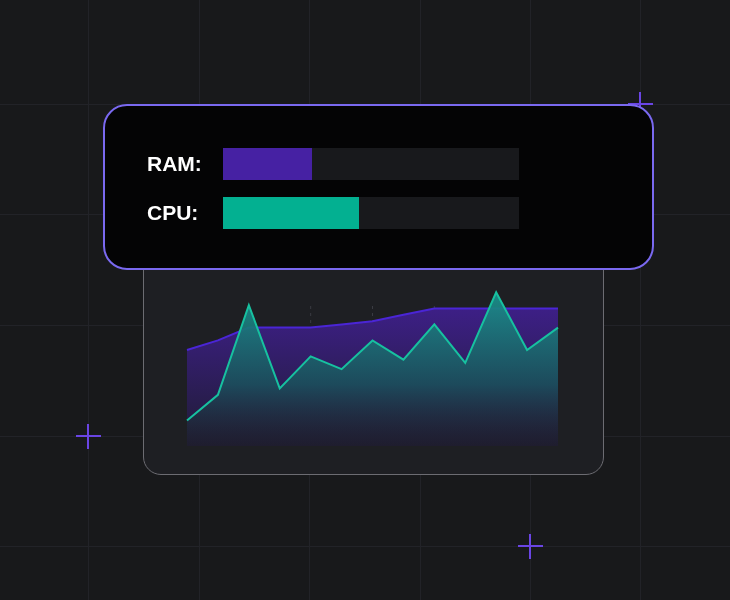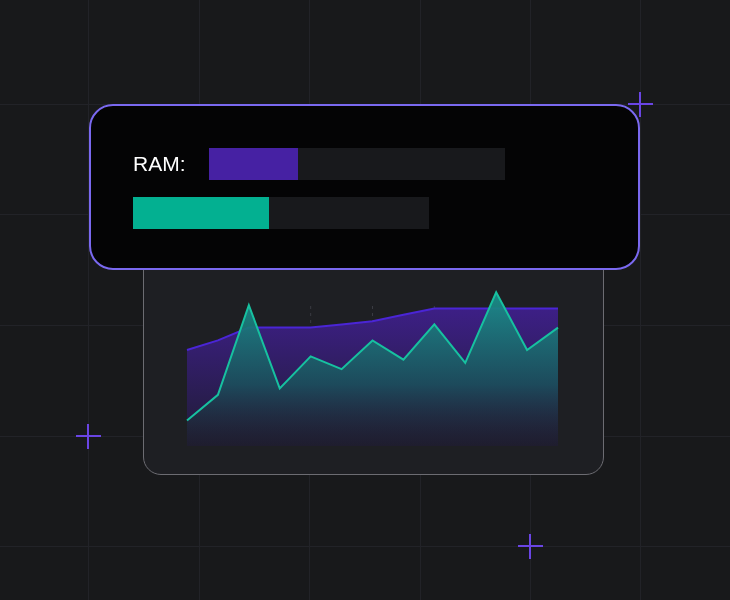--- a/index.html
+++ b/index.html
@@ -6,21 +6,21 @@
   body{width:730px;height:600px;background:#18191b;position:relative;overflow:hidden;font-family:"Liberation Sans",sans-serif;}
   .grid{position:absolute;inset:0;}
   .vline{position:absolute;top:0;bottom:0;width:1px;background:#222328;}
   .hline{position:absolute;left:0;right:0;height:1px;background:#222328;}
   .plus{position:absolute;width:25px;height:25px;}
   .plus::before,.plus::after{content:"";position:absolute;background:#6a45e4;}
   .plus::before{left:11px;top:0;width:2px;height:25px;}
   .plus::after{top:11px;left:0;height:2px;width:25px;}
   .chart-card{position:absolute;left:143px;top:220px;width:461px;height:255px;border:1px solid #6c6c72;border-radius:18px;background:#1e1f23;box-sizing:border-box;}
   .chart-card svg{position:absolute;left:0;top:0;}
-  .stats-card{position:absolute;left:89px;top:104px;width:551px;height:166px;border-radius:24px;background:#040405;box-sizing:border-box;border:2px solid #7a69f0;}
+  .stats-card{position:absolute;left:103px;top:104px;width:551px;height:166px;border-radius:24px;background:#040405;box-sizing:border-box;border:2px solid #7a69f0;font-weight:bold;}
   .row{position:absolute;left:42px;display:flex;align-items:center;}
   .label{color:#ffffff;font-size:21px;width:76px;}
   .track{width:296px;height:32px;background:#18191c;position:relative;}
   .fill{position:absolute;left:0;top:0;height:100%;}
 </style>
 </head>
 <body>
 
 <div class="grid">
   <div class="vline" style="left:88px"></div>
@@ -68,17 +68,18 @@
 </div>
 
 <div class="stats-card">
   <div class="row" style="top:42px">
     <span class="label">RAM:</span>
     <div class="track">
       <div class="fill" id="fill0" style="width: 30%; background: rgb(70, 33, 163);"></div>
     </div>
   </div>
   <div class="row" style="top:91px">
+    <span class="label">CPU:</span>
     <div class="track">
       <div class="fill" id="fill1" style="width: 46%; background: rgb(3, 176, 145);"></div>
     </div>
   </div>
 </div>
 
 </body></html>

